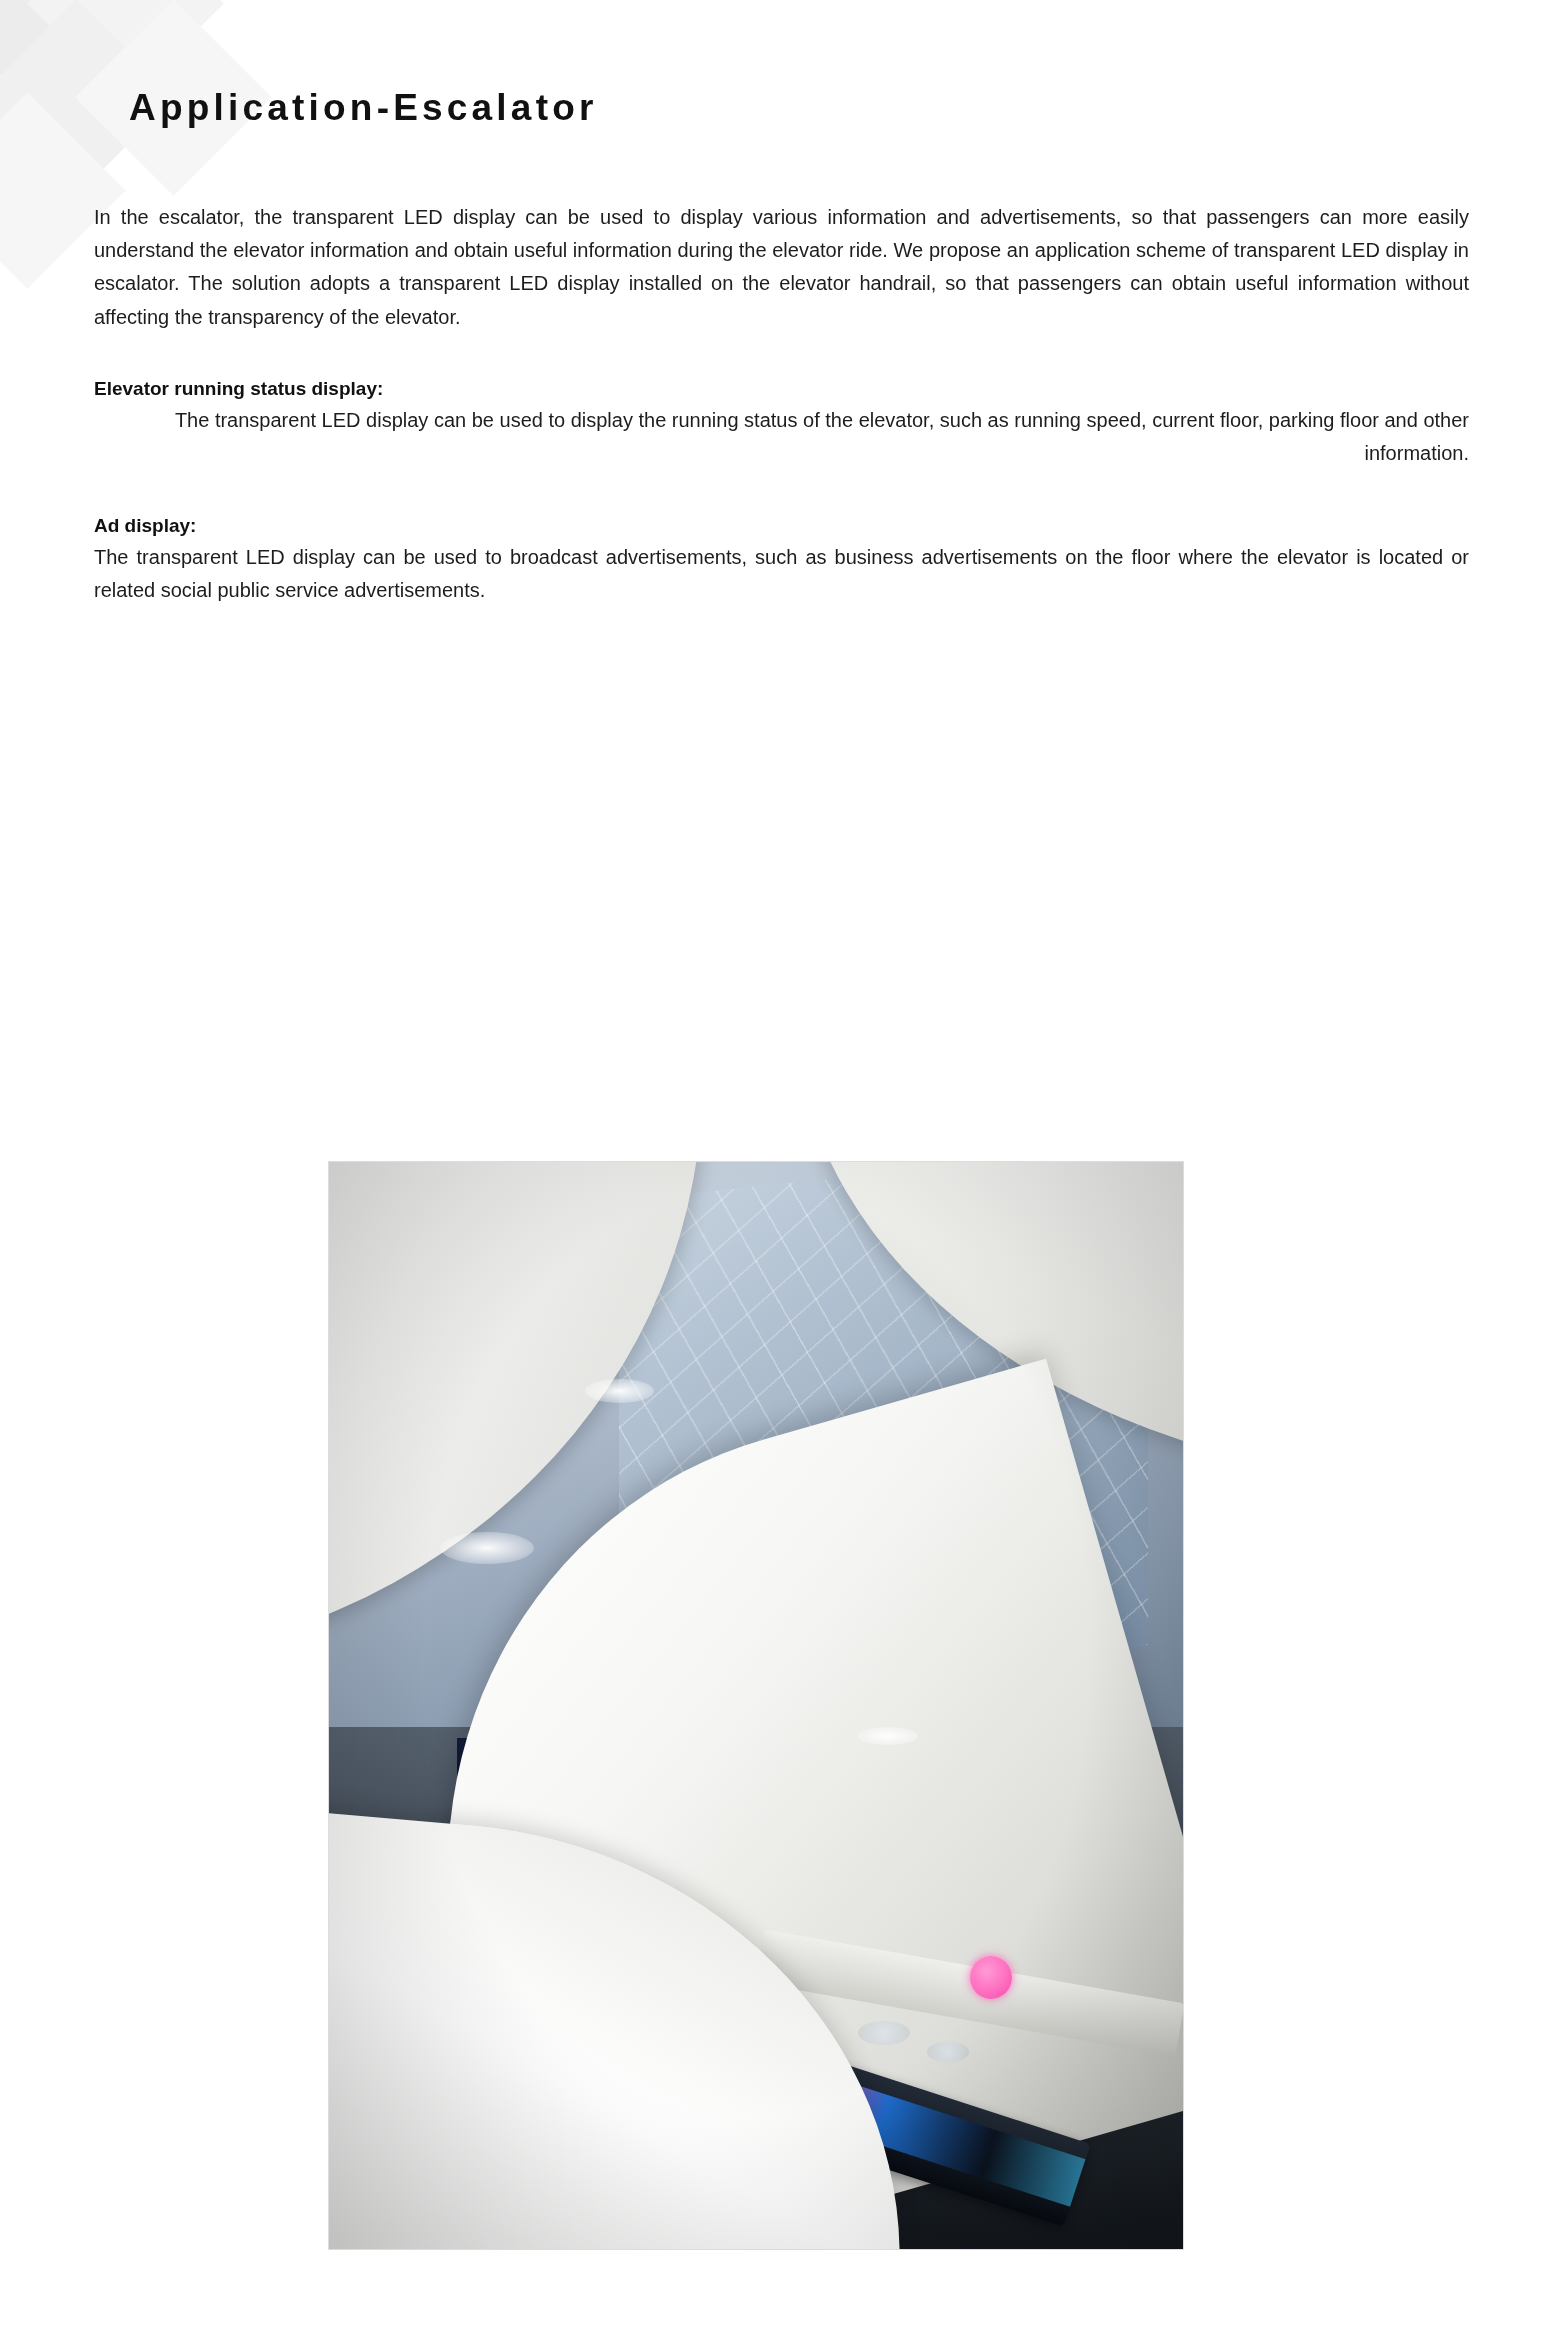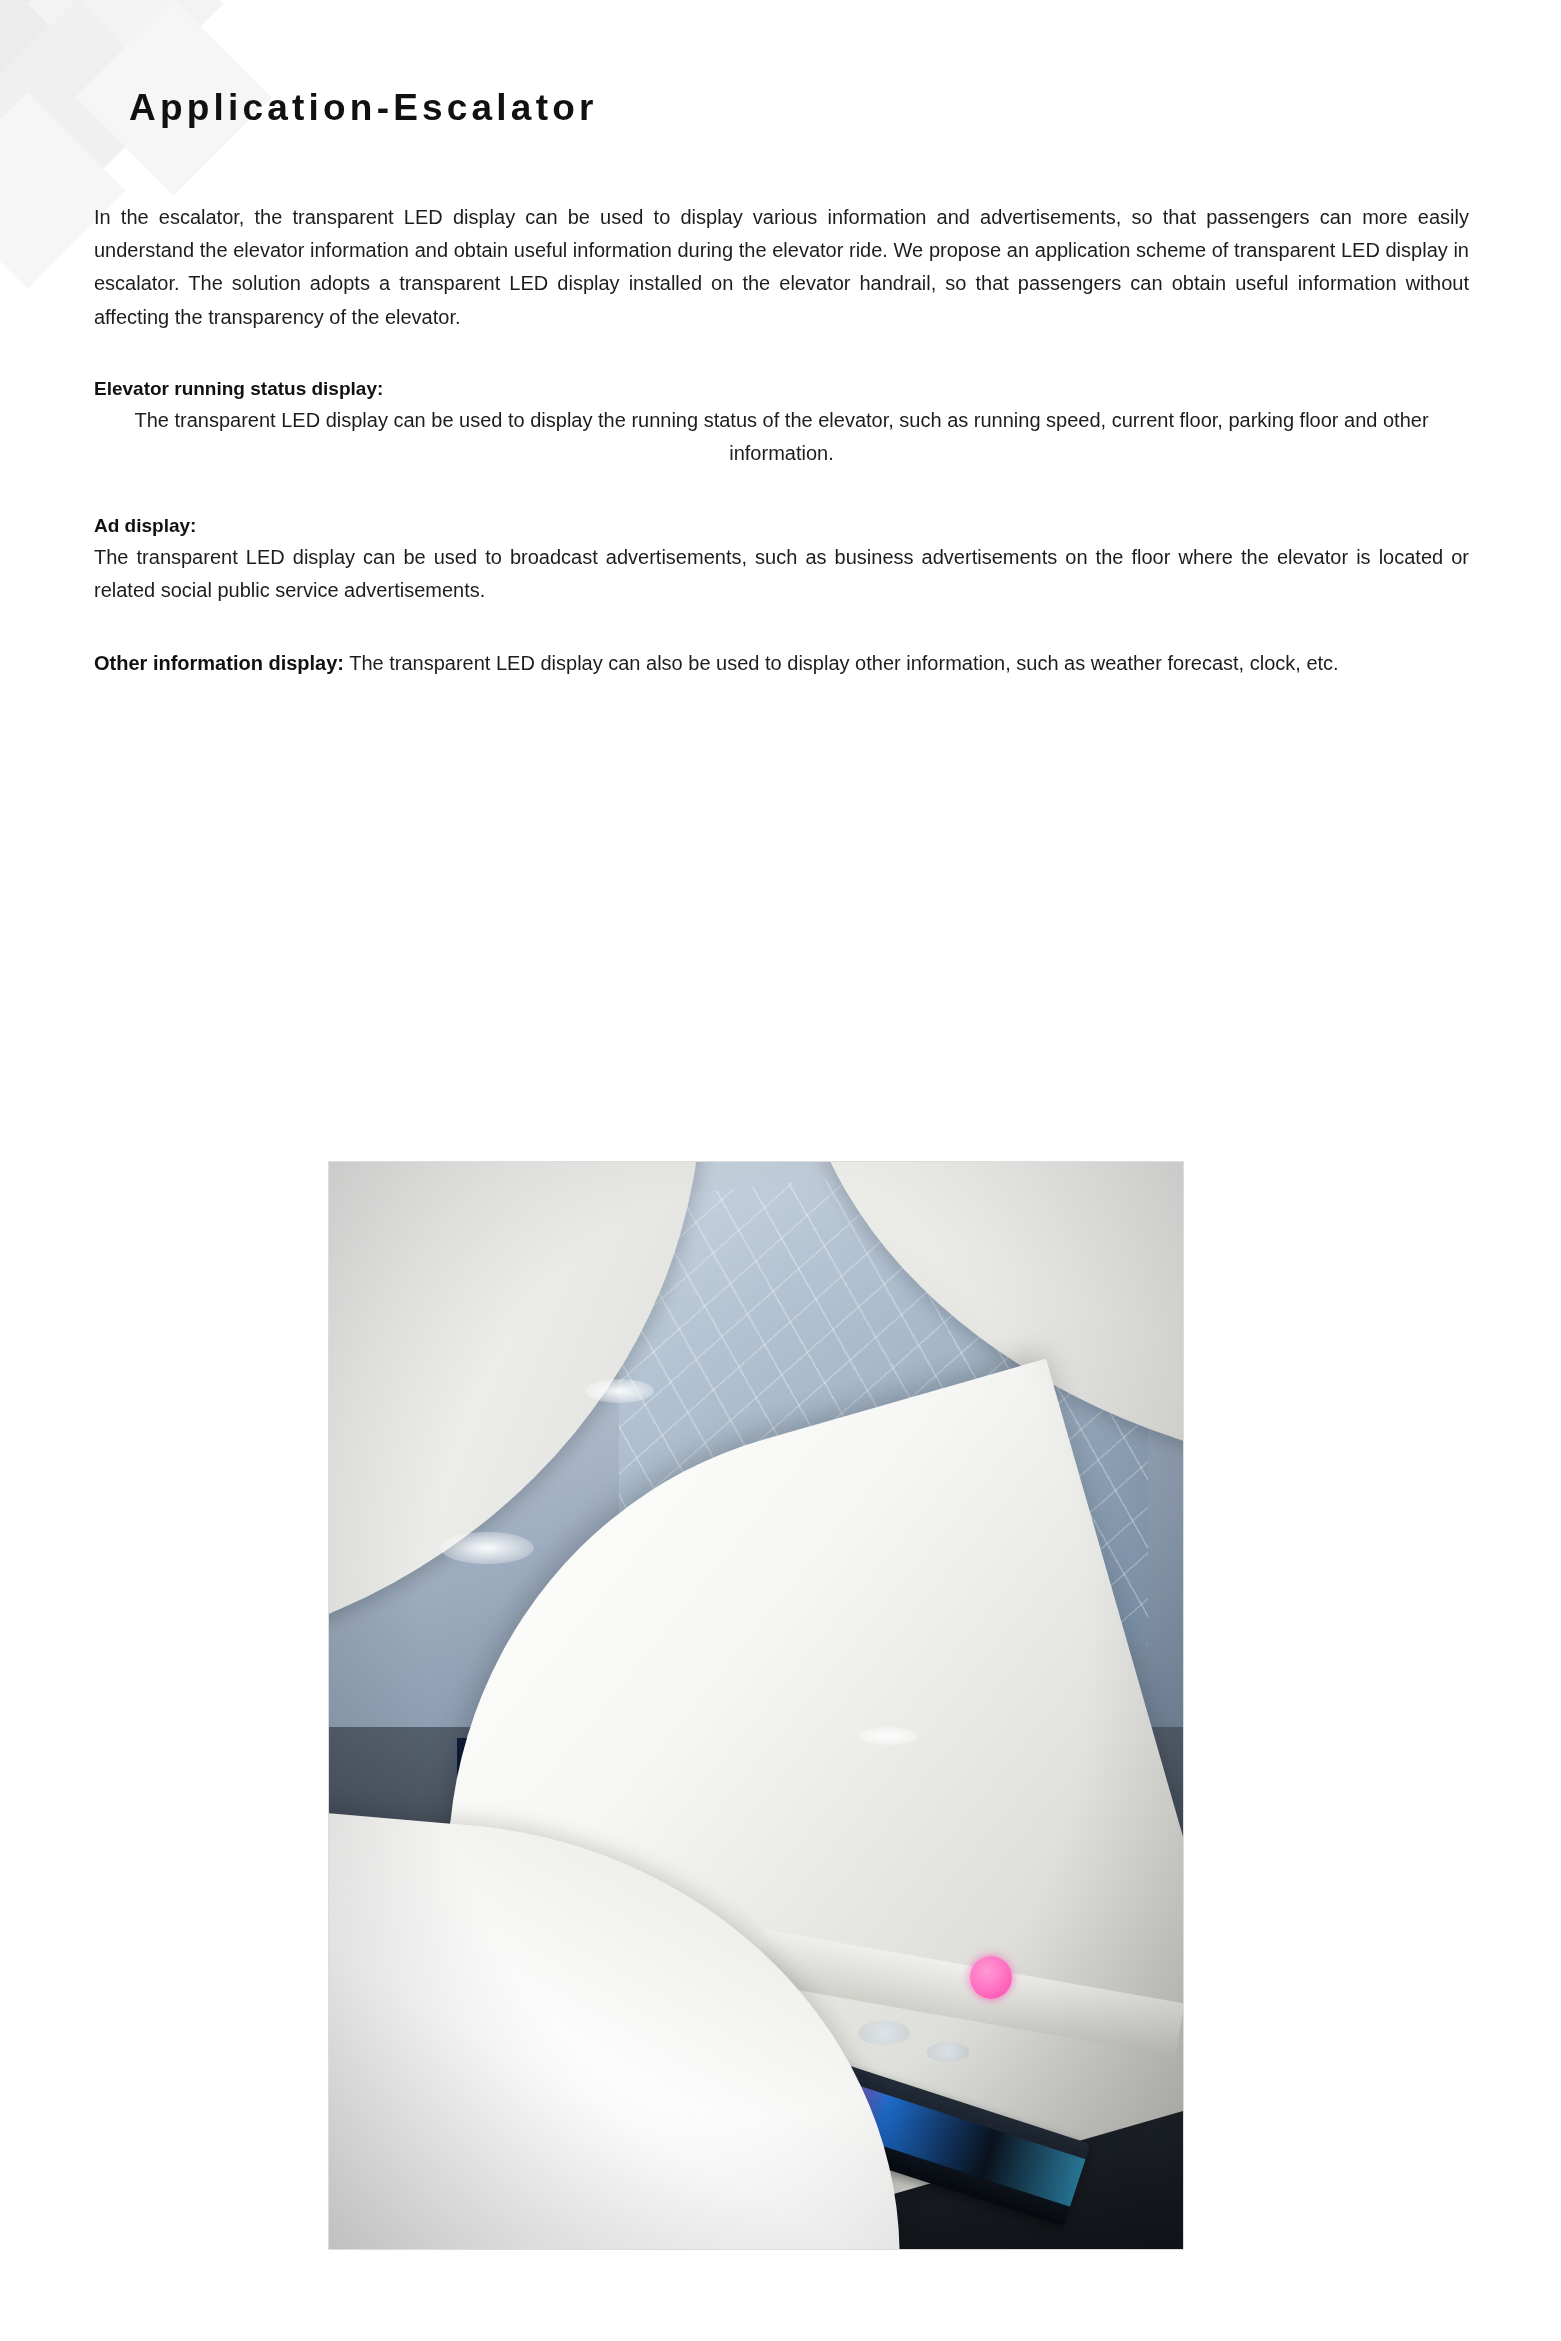--- a/index.html
+++ b/index.html
@@ -72,21 +72,21 @@
   .gap-lg { height: 39px; }
 
   .sub-head {
     font-size: 19px;
     font-weight: bold;
     line-height: 1.66;
     color: #111111;
     margin: 0;
   }
 
-  p.para.nojust { text-align: center; }
+  p.para.nojust { text-align: right; }
 
   .inline-head {
     font-weight: bold;
     color: #111111;
   }
 
   
   .photo-wrap {
     position: absolute;
     left: 328px;
@@ -311,21 +311,20 @@
     <div class="sub-head">Elevator running status display:</div>
     <p class="para nojust">The transparent LED display can be used to display the running status of the elevator, such as running speed, current floor, parking floor and other information.</p>
 
     <div class="gap-lg"></div>
 
     <div class="sub-head">Ad display:</div>
     <p class="para">The transparent LED display can be used to broadcast advertisements, such as business advertisements on the floor where the elevator is located or related social public service advertisements.</p>
 
     <div class="gap-lg"></div>
 
-    <p class="para"><span class="inline-head">Other information display:</span><span> The transparent LED display can also be used to display other information, such as weather forecast, clock, etc.</span></p>
   </div>
 
   <div class="photo-wrap">
     <div class="photo">
       <div class="sky"></div>
       <div class="glass-roof"></div>
       <div class="floor"></div>
       <div class="floor2"></div>
 
       <div class="dark-shop"></div>

